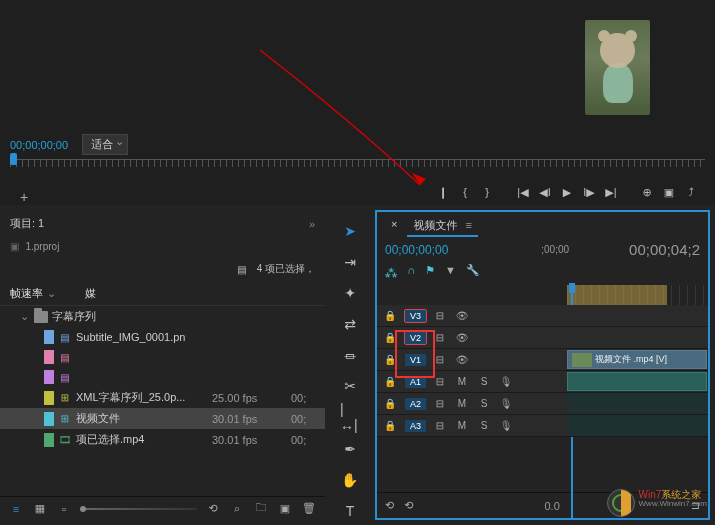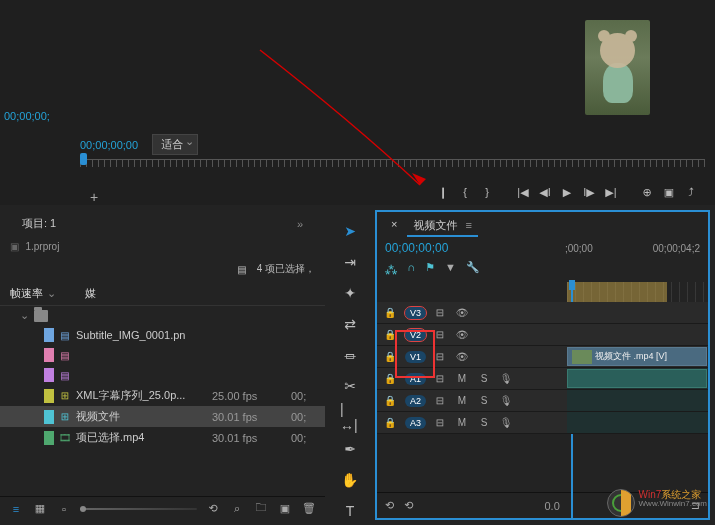--- a/index.html
+++ b/index.html
@@ -20,21 +20,21 @@
 .fit-dd::after{content:"⌄";position:absolute;right:3px;top:0;color:#999}
 .ruler{position:absolute;bottom:30px;left:10px;right:10px;height:16px}
 .ruler-line{height:1px;background:#555;position:relative}
 .ruler-ticks{position:absolute;top:0;left:0;right:0;height:8px;background:repeating-linear-gradient(90deg,#555 0,#555 1px,transparent 1px,transparent 6px)}
 .playhead{position:absolute;left:0;top:-6px;width:7px;height:12px;background:#2a8fd4;border-radius:2px}
 .plus-btn{position:absolute;bottom:0;left:20px;color:#aaa;font-size:14px}
 .transport{position:absolute;bottom:4px;right:15px;display:flex;gap:4px;align-items:center}
 .tbtn{width:18px;height:18px;display:flex;align-items:center;justify-content:center;color:#bbb;font-size:11px;cursor:pointer}
 .arrow{position:absolute;top:40px;left:250px;pointer-events:none;z-index:5}
 .project{position:absolute;left:0;top:210px;width:325px;bottom:5px;background:#232323;display:flex;flex-direction:column;overflow:hidden}
-.proj-header{padding:6px 22px;display:flex;justify-content:space-between;align-items:center;color:#ccc}
+.proj-header{padding:6px 10px;display:flex;justify-content:space-between;align-items:center;color:#ccc}
 .proj-sub{padding:4px 10px;display:flex;align-items:center;gap:6px;color:#999;font-size:10px}
 .proj-meta{padding:6px 10px;display:flex;justify-content:flex-end;align-items:center;gap:10px;color:#bbb;font-size:10px}
 .cols{display:flex;padding:4px 10px;border-bottom:1px solid #333;color:#ddd}
 .col-name{flex:1}
 .col-fps{width:75px;display:flex;align-items:center;gap:4px}
 .col-med{width:30px}
 .bins{flex:1;overflow:hidden}
 .row{display:flex;align-items:center;padding:3px 4px;gap:4px}
 .row.folder{padding-left:20px}
 .row.item{padding-left:44px}
@@ -63,21 +63,21 @@
 .tl-ruler{height:20px;position:relative;margin-left:190px}
 .tl-ruler-bg{position:absolute;inset:0;background:repeating-linear-gradient(90deg,#666 0,#666 1px,transparent 1px,transparent 8px);opacity:.3}
 .tl-mark{position:absolute;left:0;top:0;bottom:0;width:100px;background:#c9a84a;opacity:.5}
 .tl-ph{position:absolute;left:0;top:-2px;width:10px;height:20px}
 .tl-ph::before{content:"";position:absolute;left:2px;width:6px;height:10px;background:#2a8fd4}
 .tl-ph::after{content:"";position:absolute;top:10px;left:4px;width:2px;height:300px;background:#2a8fd4}
 .tracks{flex:1;position:relative;overflow:hidden}
 .track{height:22px;display:flex;align-items:center}
 .track-head{width:190px;display:flex;align-items:center;gap:6px;padding:0 6px;background:#2a2a2a;height:100%;border-bottom:1px solid #1a1a1a}
 .thbtn{width:16px;height:16px;display:flex;align-items:center;justify-content:center;color:#aaa;font-size:10px;cursor:pointer}
-.track-label{background:#1a4566;color:#fff;padding:1px 5px;border-radius:6px;font-size:9px;min-width:20px;text-align:right}
+.track-label{background:#1a4566;color:#fff;padding:1px 5px;border-radius:1px;font-size:9px;min-width:20px;text-align:right}
 .track-label.hl{outline:1px solid #d44}
 .track-body{flex:1;background:#2a2a2a;height:100%;border-bottom:1px solid #1a1a1a;position:relative}
 .track-body.aud{background:#1f3030}
 .clip{position:absolute;top:1px;bottom:1px;left:0;background:#4a6a80;border:1px solid #5a7a90;display:flex;align-items:center;padding:0 4px;font-size:9px;color:#eee;white-space:nowrap;overflow:hidden}
 .clip .thumb{width:20px;height:14px;background:#6a8a5a;margin-right:3px}
 .clip.aud{background:#2a5f5a;border-color:#3a7a70}
 .vred{position:absolute;left:395px;top:330px;width:40px;height:48px;border:2px solid #e33;z-index:10;pointer-events:none}
 .tl-bot{height:26px;display:flex;align-items:center;padding:0 8px;gap:10px;border-top:1px solid #111}
 .tl-bot .mini{flex:1;color:#999;text-align:center}
 .watermark{position:absolute;right:8px;bottom:8px;display:flex;align-items:flex-start;gap:4px;z-index:20}
@@ -86,23 +86,20 @@
 .wm-logo::after{content:"";position:absolute;right:3px;width:10px;height:28px;background:#e0a030}
 .wm-txt{display:flex;flex-direction:column;font-size:10px;line-height:1.1}
 .wm-l1{color:#e0a030}
 .wm-l1 .r{color:#d03030}
 .wm-l2{color:#888;font-size:8px}
 </style>
 </head>
 <body>
 
 <div class="monitor">
-  <div class="mon-left">
-    <span class="mon-tc">00;00;00;</span>
-  </div>
   <div class="mon-right">
     <div class="preview-img">
       <div class="bear"></div>
       <div class="tot"></div>
     </div>
     <div class="mon-ctrl">
       <span class="mon-tc2">00;00;00;00</span>
       <div class="fit-dd">适合</div>
     </div>
     <div class="ruler">
@@ -152,20 +149,21 @@
     <span class="col-fps">
         <span>帧速率</span> 
         <span style="color:#888">⌄</span>
       </span>
     <span class="col-med">媒</span>
   </div>
   <div class="bins">
     <div class="row folder">
       <span style="color:#888;width:10px">⌄</span>
       <span class="folder-icon"></span>
+      <span class="row-name">字幕序列</span>
     </div>
     <div id="items">
         <div class="row item">
           <span class="swatch" style="background:#6fa6e0"></span>
   <span class="clip-icon" style="color:#6fa6e0">▤</span>
   <span class="row-name">Subtitle_IMG_0001.pn</span>
   <span class="row-fps"></span>
   <span class="row-med"></span>
         </div>
         <div class="row item">
@@ -234,21 +232,21 @@
 <div class="timeline">
   <div class="tl-tabs">
     <span class="tl-tab">×</span>
     <span class="tl-tab act">
       <span>视频文件</span><span class="cls">≡</span>
     </span>
   </div>
   <div class="tl-head">
     <span class="tl-tc">00;00;00;00</span>
     <span class="tl-end">;00;00</span>
-    <span style="color:#999;font-size:10px;margin-left:50px">00;00;04;2</span>
+    <span style="color:#999;font-size:15px;margin-left:50px">00;00;04;2</span>
   </div>
   <div class="tl-tools">
     <span>⁂</span>
     <span>∩</span>
     <span>⚑</span>
     <span style="color:#aaa">▼</span>
     <span style="color:#aaa">🔧</span>
   </div>
   <div class="tl-ruler">
     <div class="tl-ruler-bg"></div>

